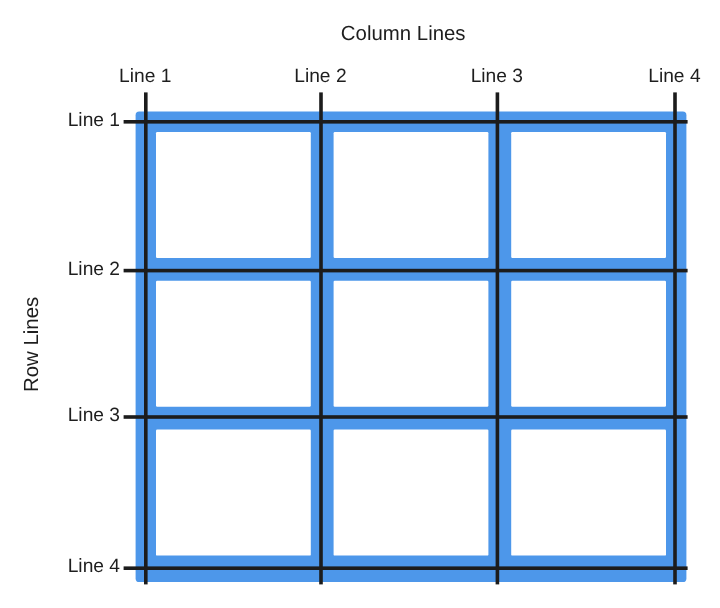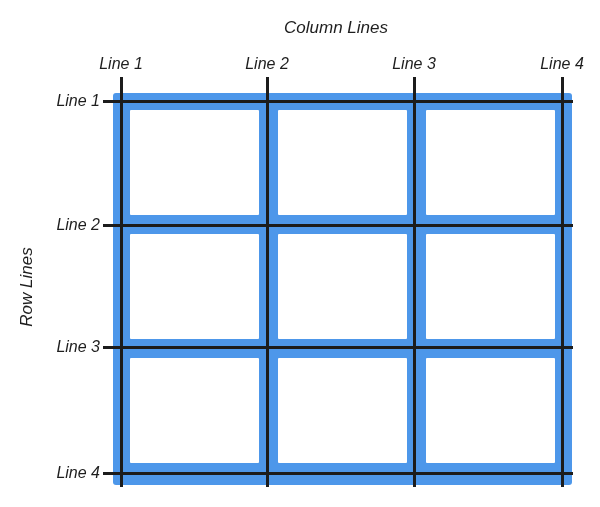--- a/index.html
+++ b/index.html
@@ -10,21 +10,21 @@
     --bg: #FFFFFF;
   }
   * { margin: 0; padding: 0; box-sizing: border-box; }
   html, body {
     width: 600px; height: 507px;
     background: var(--bg);
     font-family: "Liberation Sans", "DejaVu Sans", sans-serif;
     color: var(--text);
     overflow: hidden;
   }
-  .stage { position: relative; width: 600px; height: 507px; font-style: italic; }
+  .stage { position: relative; width: 600px; height: 507px; }
 
   
   .figure-title {
     position: absolute; top: 19px; left: 236px; width: 200px;
     text-align: center; font-size: 17px; line-height: 18px;
     white-space: nowrap;
   }
   .row-axis-title {
     position: absolute; left: 27px; top: 287px;
     transform: translate(-50%, -50%) rotate(-90deg);

